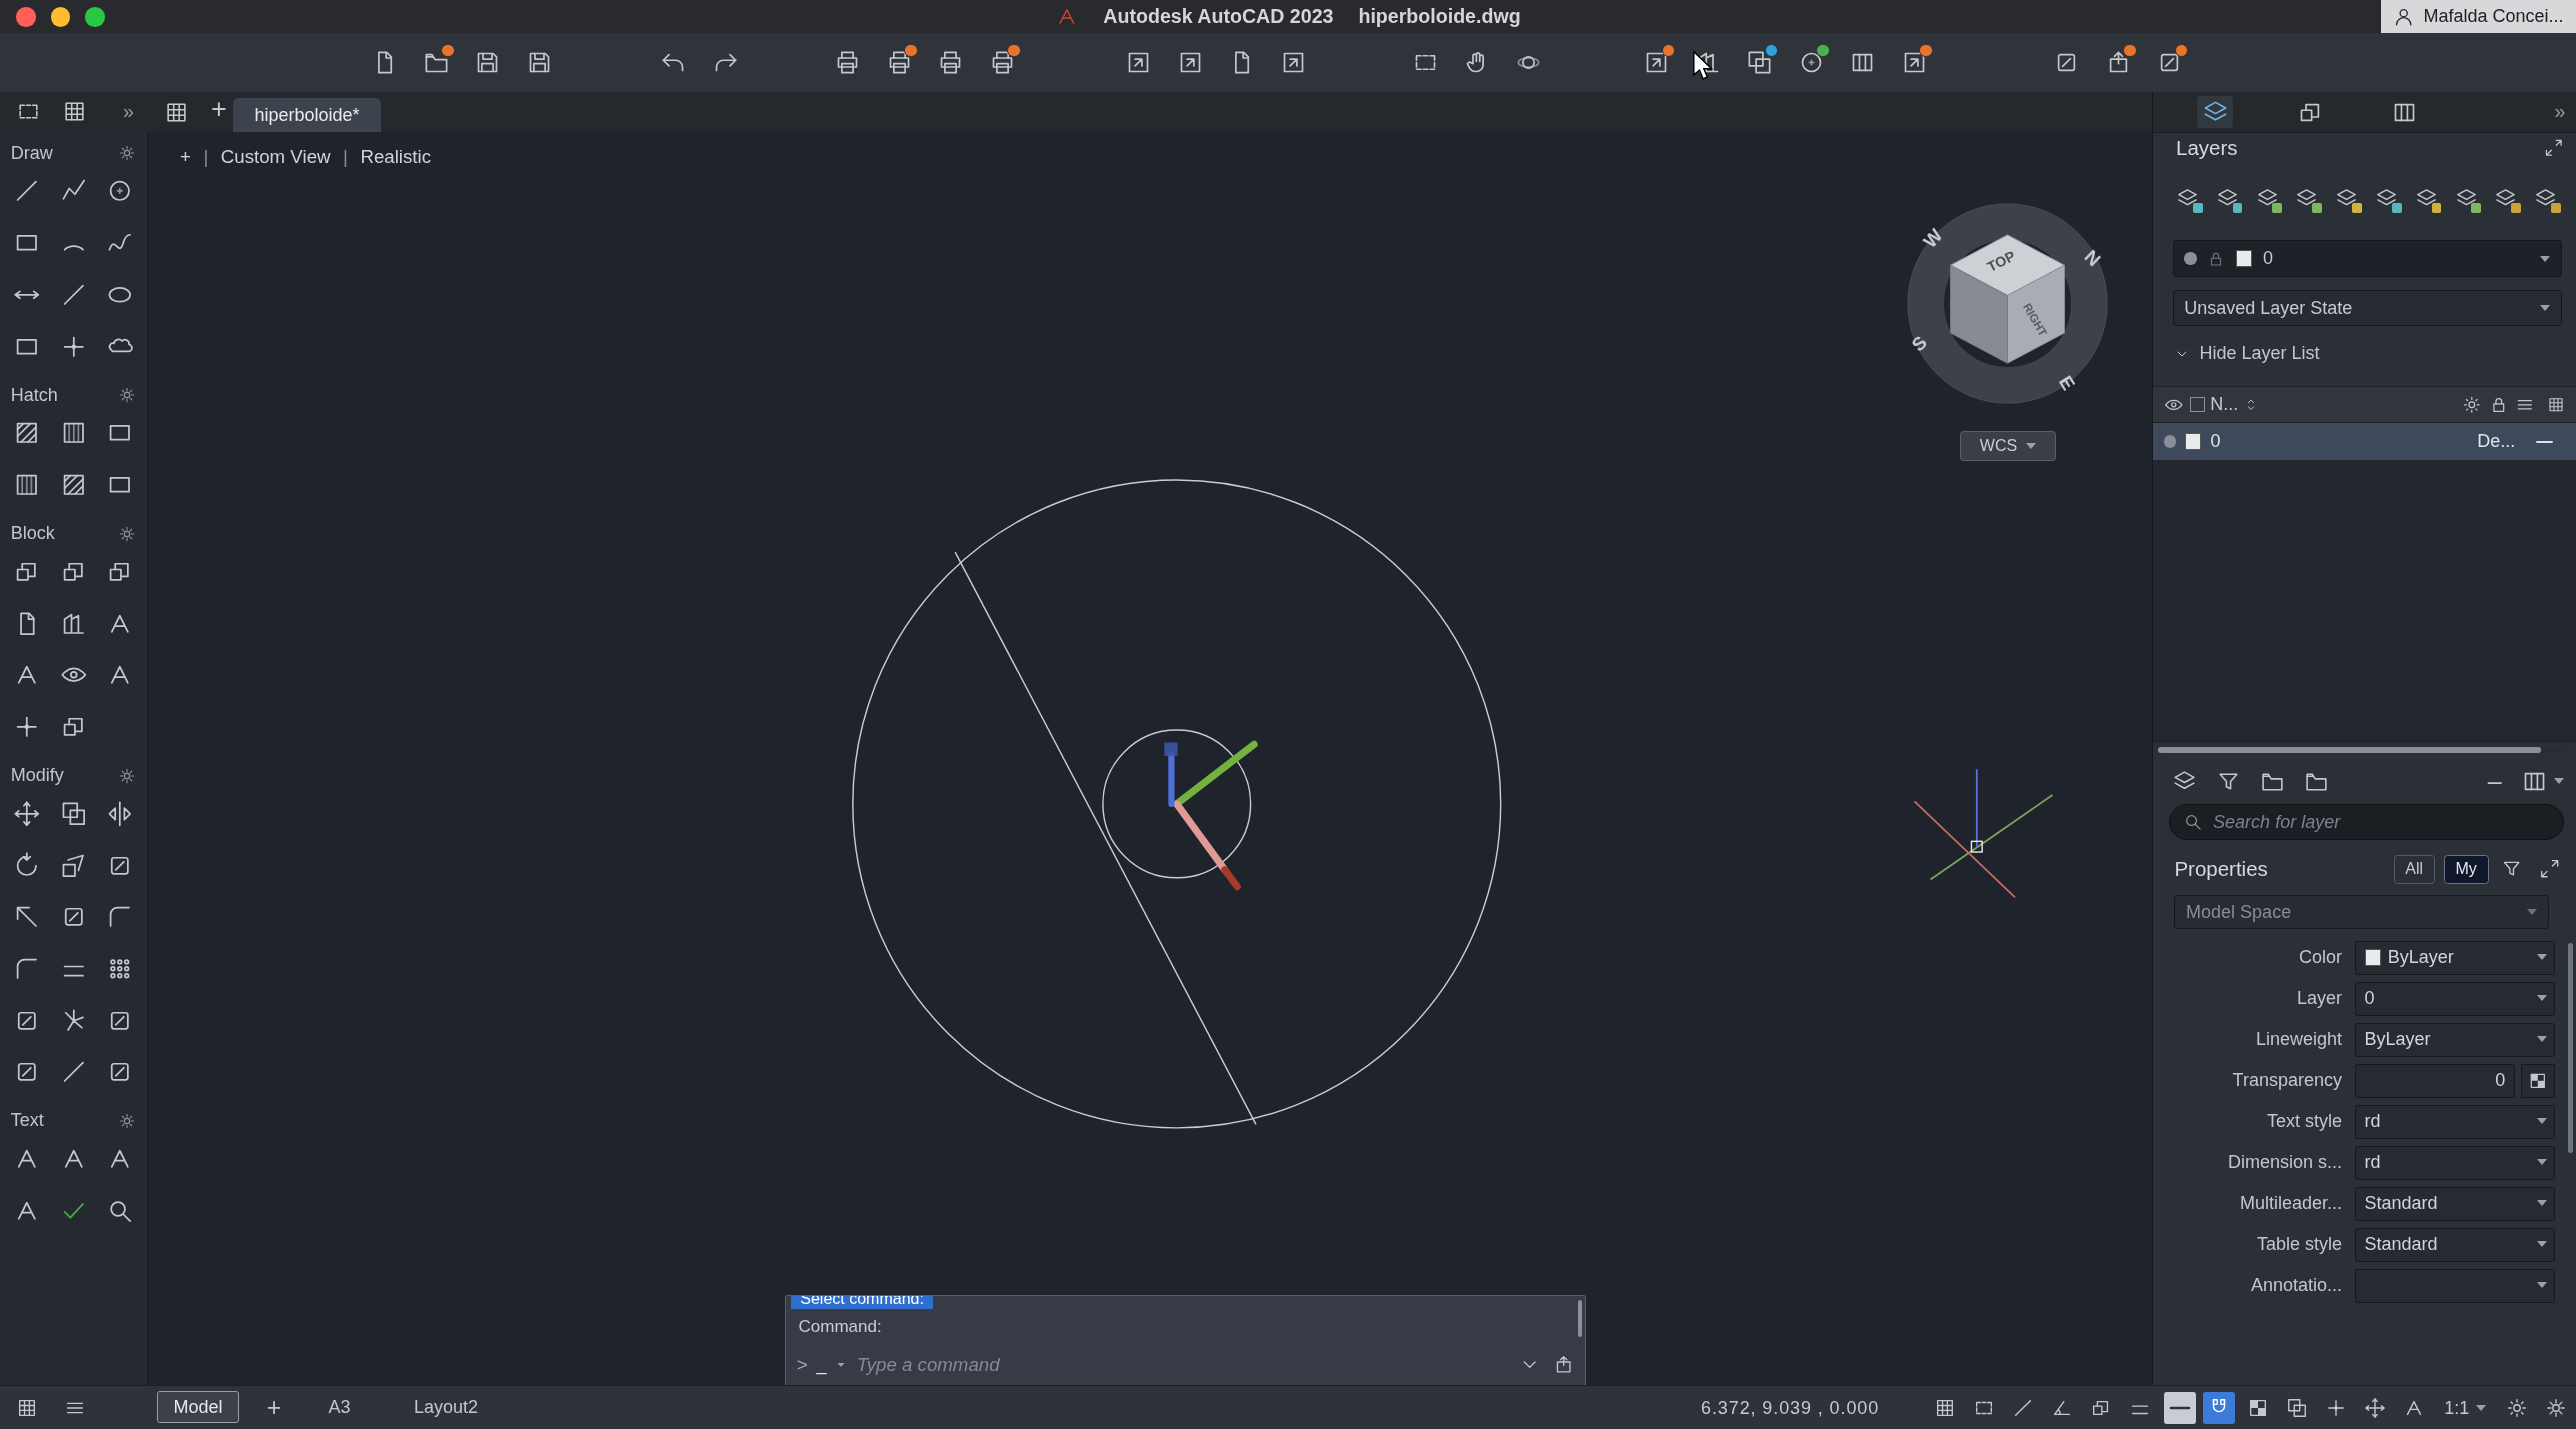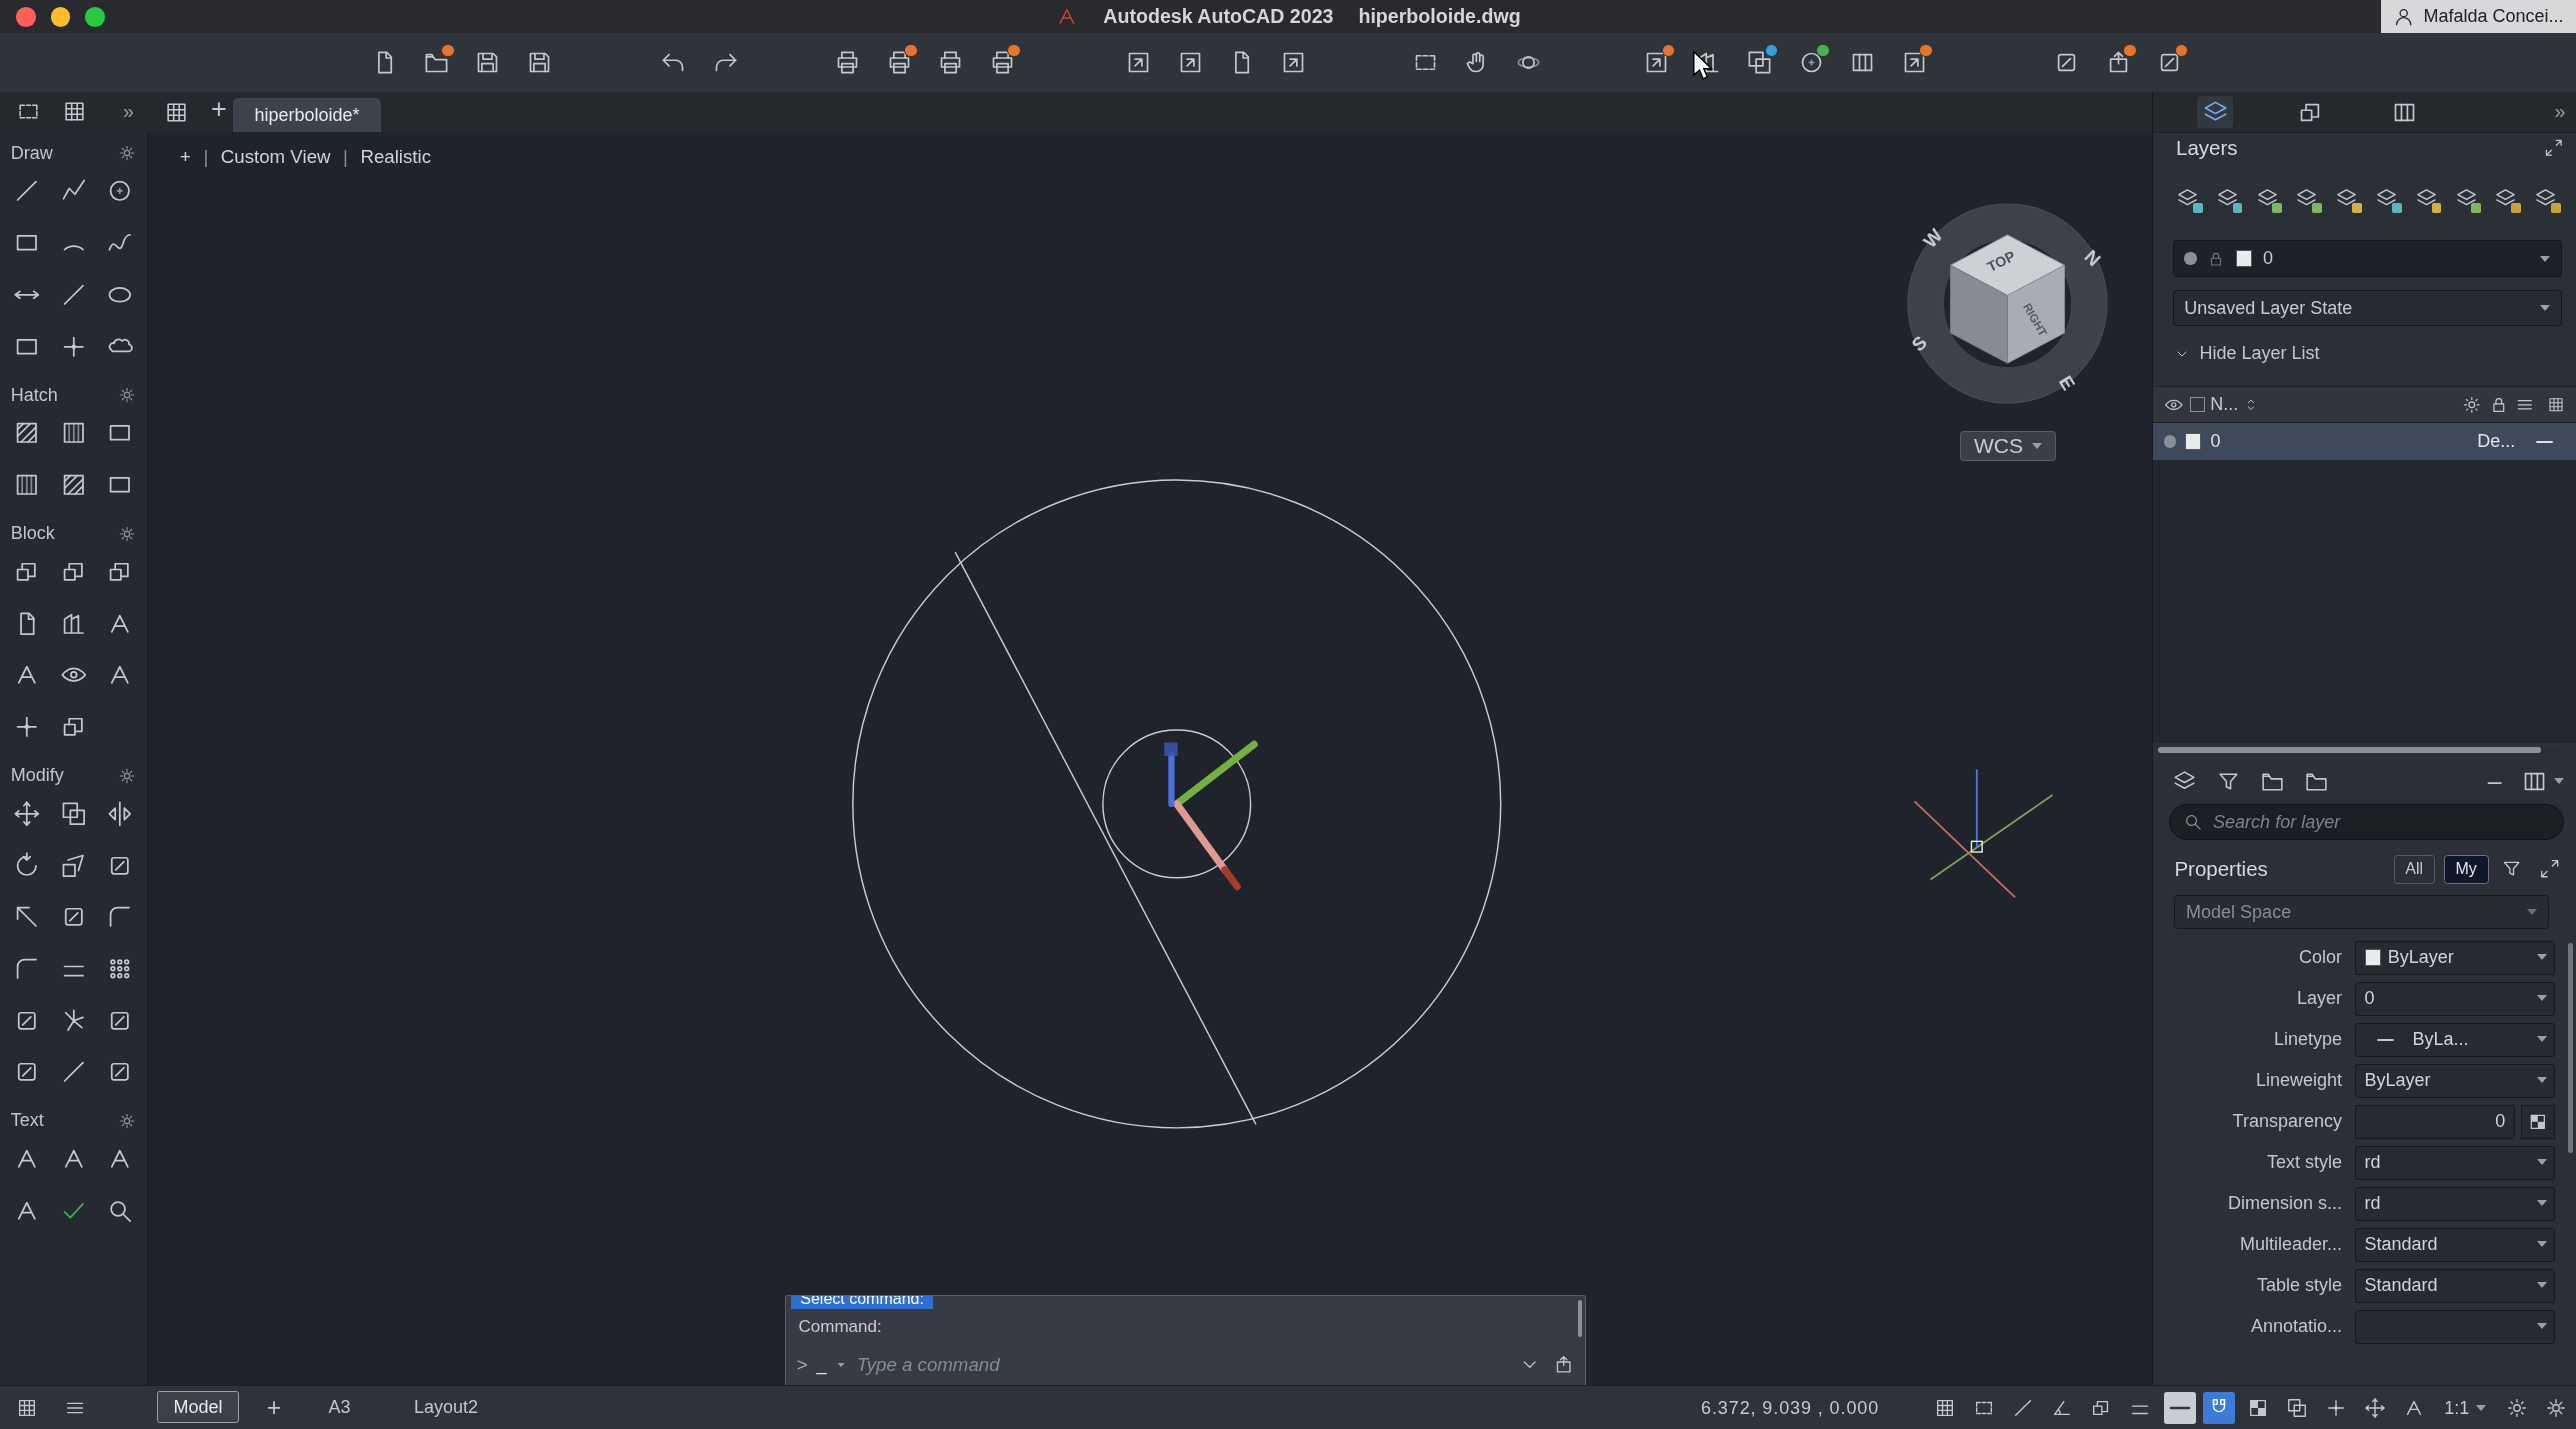--- a/index.html
+++ b/index.html
@@ -58,21 +58,21 @@
   .canvas{position:absolute;left:148px;top:132px;width:2005px;height:1254px;background:#1f232c;
           overflow:hidden;}
   .drawing{position:absolute;left:0;top:0;}
   .viewlabel{position:absolute;left:32px;top:14.2px;display:flex;align-items:center;gap:12.5px;
              color:#cfd3d8;font-size:18.7px;}
   .viewlabel .sep{color:#868c95;}
   .viewcube{position:absolute;left:1757px;top:69px;width:205px;height:205px;}
   .vc-letter{fill:#c6cbd2;font-size:21px;font-weight:bold;font-family:"Liberation Sans",sans-serif;}
   .wcs{position:absolute;left:1812px;top:299px;width:94px;height:27.6px;background:#3a3f46;
        border:0.9px solid #596069;border-radius:3.6px;display:flex;align-items:center;
-       justify-content:center;gap:9px;font-size:21px;color:#c9cdd3;}
+       justify-content:center;gap:9px;font-size:16px;color:#c9cdd3;}
   
   .cmd{position:absolute;left:637px;top:1163px;width:801px;height:91px;
        background:rgba(58,63,74,0.88);border:0.9px solid rgba(255,255,255,0.18);
        border-radius:2.7px;box-sizing:border-box;}
   .cmd-chip{position:absolute;left:5.3px;top:0;height:13.3px;overflow:hidden;background:#2f6fd0;
             color:#fff;font-size:16px;padding:0 9px;}
   .cmd-chip span{display:block;margin-top:-8px;line-height:21.4px;}
   .cmd-history{position:absolute;left:12.5px;top:21.4px;font-size:17px;color:#c9cdd3;}
   .cmd-row{position:absolute;left:0;right:0;bottom:0;height:41px;display:flex;
            align-items:center;padding:0 10.7px;gap:9px;box-sizing:border-box;}
@@ -1130,30 +1130,20 @@
           </div>
         </div>
         <div class="prow">
           <div class="plabel">Layer</div>
           <div class="pctrl">
             <div>0</div>
             <div class="caret"></div>
           </div>
         </div>
         <div class="prow">
-          <div class="plabel">Linetype</div>
-          <div class="pctrl">
-            <svg viewBox="0 0 24 24" class="ig linetype-sw">
-              <path d="M2 12h20" stroke-width="2.5"></path>
-            </svg>
-            <div>ByLa...</div>
-            <div class="caret"></div>
-          </div>
-        </div>
-        <div class="prow">
           <div class="plabel">Lineweight</div>
           <div class="pctrl">
             <div>ByLayer</div>
             <div class="caret"></div>
           </div>
         </div>
         <div class="prow">
           <div class="plabel">Transparency</div>
           <div class="pwrap">
             <div class="pctrl input">0</div>

